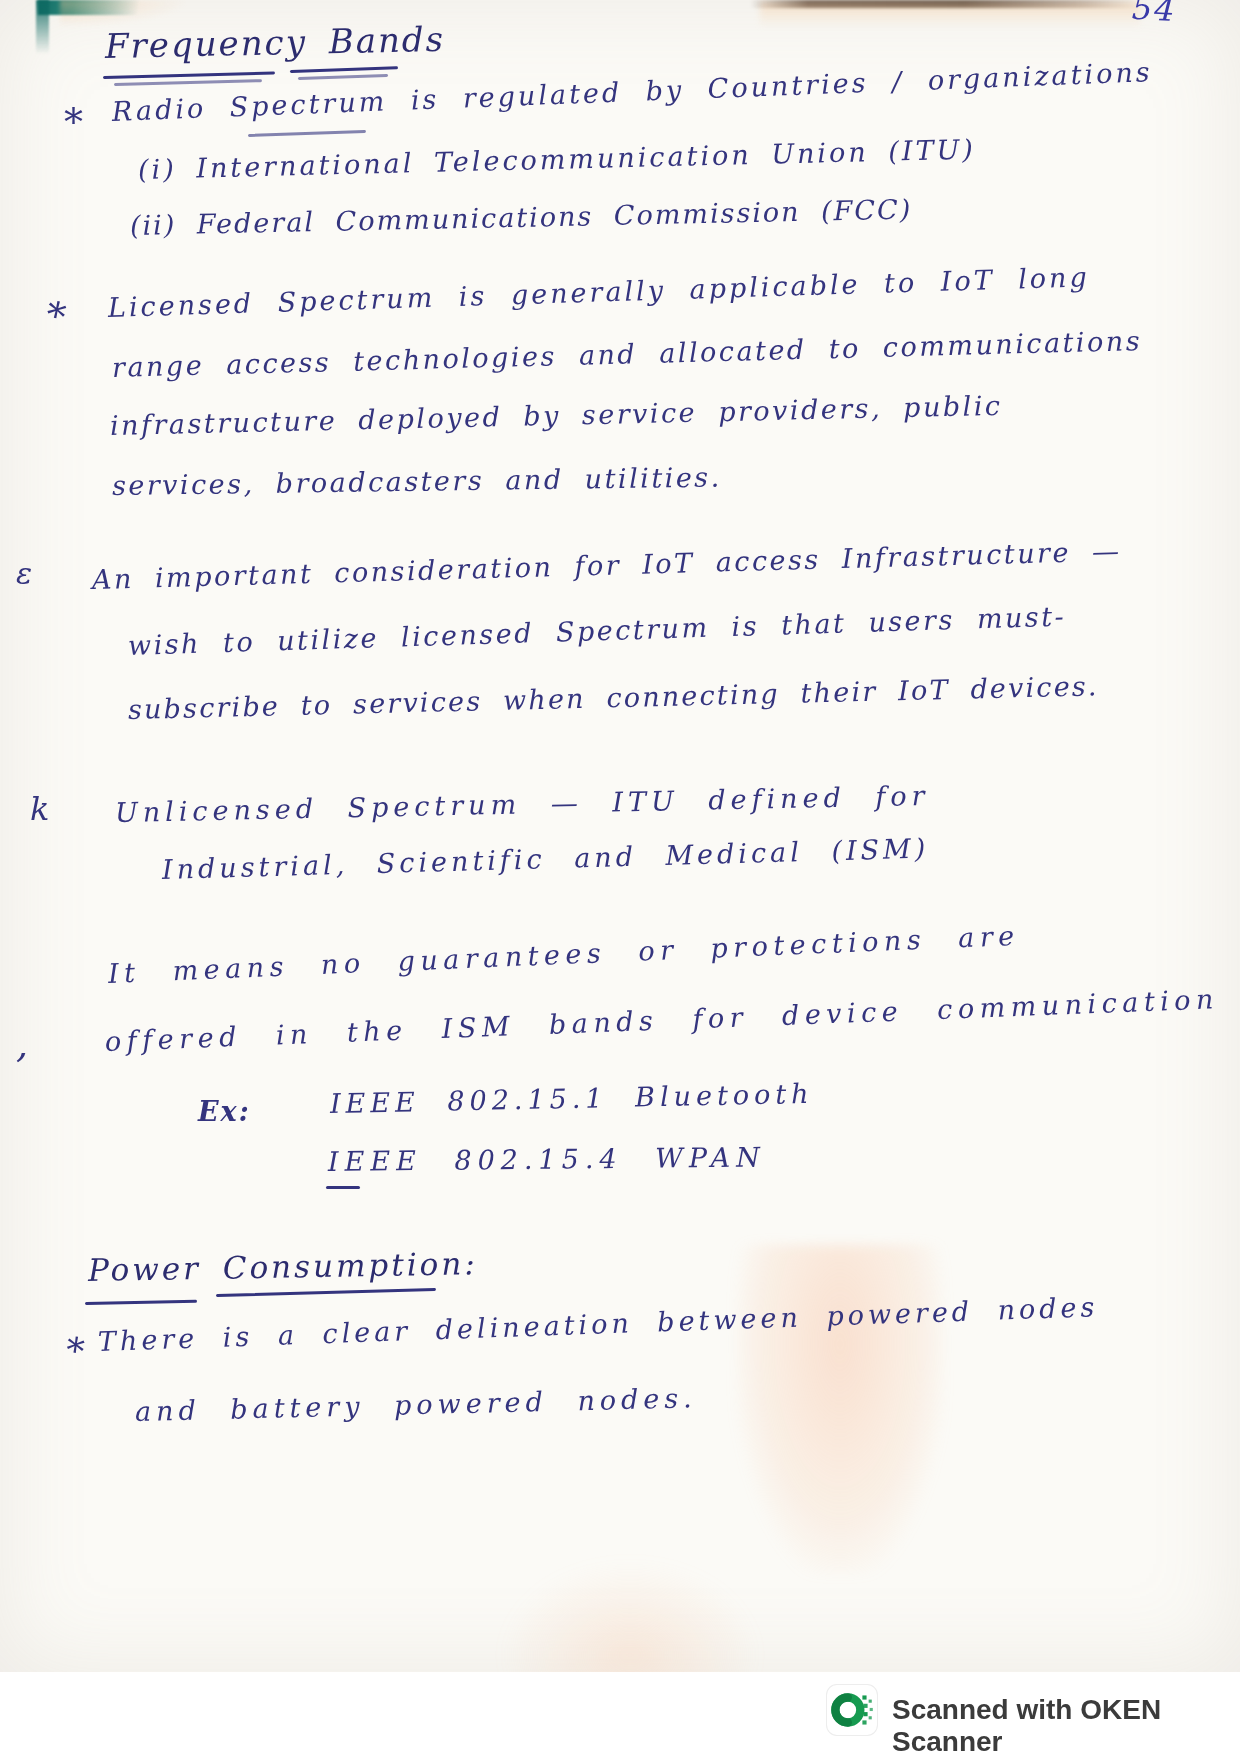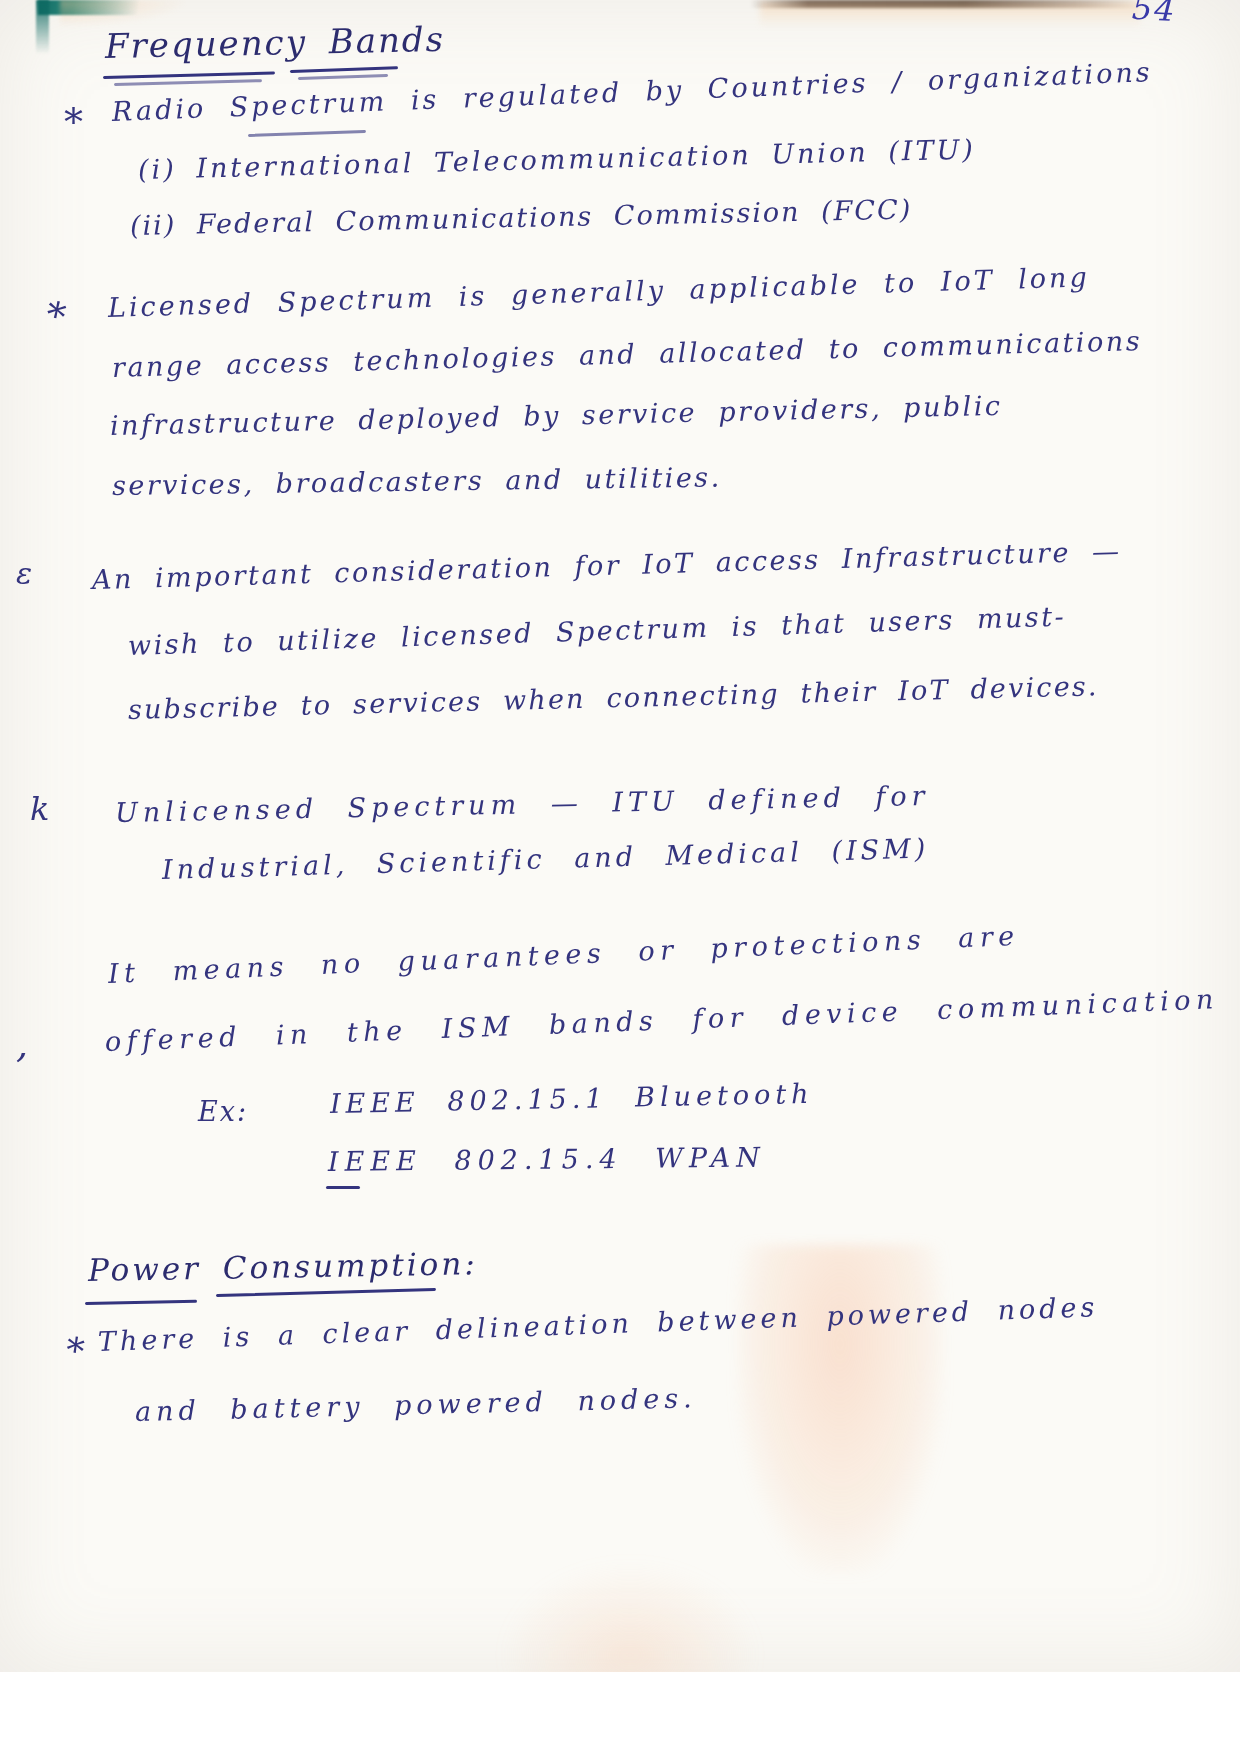--- a/index.html
+++ b/index.html
@@ -22,21 +22,21 @@
   .l5{left:112px;top:352px;letter-spacing:2.5px;word-spacing:11px;transform:rotate(-1.5deg);}
   .l6{left:110px;top:410px;letter-spacing:2.5px;word-spacing:10px;transform:rotate(-1.3deg);}
   .l7{left:112px;top:470px;letter-spacing:2.5px;word-spacing:10px;transform:rotate(-0.8deg);}
   .l8{left:92px;top:564px;letter-spacing:2.5px;word-spacing:10px;transform:rotate(-1.6deg);}
   .l9{left:128px;top:630px;letter-spacing:2.5px;word-spacing:11px;transform:rotate(-1.8deg);}
   .l10{left:128px;top:694px;letter-spacing:2.2px;word-spacing:10px;transform:rotate(-1.4deg);}
   .l11{left:115px;top:797px;letter-spacing:5px;word-spacing:16px;transform:rotate(-1.2deg);}
   .l12{left:162px;top:854px;letter-spacing:4px;word-spacing:16px;transform:rotate(-1.6deg);}
   .l13{left:108px;top:958px;letter-spacing:5.5px;word-spacing:18px;transform:rotate(-2.4deg);}
   .l14{left:105px;top:1026px;letter-spacing:5.5px;word-spacing:20px;transform:rotate(-2.2deg);}
-  .l15{left:198px;top:1096px;letter-spacing:2px;}
+  .l15{left:198px;top:1096px;letter-spacing:2px;font-weight:bold;}
   .l16{left:330px;top:1088px;letter-spacing:5px;word-spacing:14px;transform:rotate(-1.2deg);}
   .l17{left:328px;top:1146px;letter-spacing:6px;word-spacing:18px;transform:rotate(-0.6deg);}
   .l18{left:88px;top:1252px;font-size:31px;letter-spacing:3px;transform:rotate(-1deg);color:#2c2c6e;}
   .l19{left:98px;top:1326px;letter-spacing:4px;word-spacing:12px;transform:rotate(-2deg);}
   .l20{left:135px;top:1396px;letter-spacing:5px;word-spacing:16px;transform:rotate(-1.4deg);}
 
   .b0{left:64px;top:100px;font-size:38px;}
   .b1{left:46px;top:294px;font-size:38px;transform:rotate(12deg);}
   .b2{left:16px;top:556px;font-size:30px;}
   .b3{left:30px;top:790px;font-size:32px;}
@@ -132,13 +132,28 @@
 
     <div class="hl l18">Power Consumption:</div>
     <div class="ul u-power"></div>
     <div class="ul u-cons"></div>
 
     <div class="bm b5">*</div>
     <div class="hl l19">There is a clear delineation between powered nodes</div>
     <div class="hl l20">and battery powered nodes.</div>
   </div>
 
+  <div class="footer">
+    <svg class="oken" viewBox="0 0 50 50">
+      <rect x="0.5" y="0.5" width="49" height="49" rx="10" fill="#ffffff" stroke="#ededed"></rect>
+      <circle cx="21" cy="25" r="12" fill="none" stroke="#169a50" stroke-width="8"></circle>
+      <path d="M21 13 a12 12 0 0 0 0 24" fill="none" stroke="#0e7a3e" stroke-width="8" stroke-linecap="round" opacity="0.8"></path>
+      <rect x="35" y="11" width="4" height="4" fill="#169a50"></rect>
+      <rect x="41" y="15" width="3" height="3" fill="#169a50" opacity="0.8"></rect>
+      <rect x="36" y="19" width="4" height="4" fill="#169a50" opacity="0.9"></rect>
+      <rect x="42" y="23" width="3" height="3" fill="#169a50" opacity="0.7"></rect>
+      <rect x="36" y="27" width="4" height="4" fill="#169a50"></rect>
+      <rect x="41" y="31" width="3" height="3" fill="#169a50" opacity="0.75"></rect>
+      <rect x="35" y="35" width="4" height="4" fill="#169a50" opacity="0.9"></rect>
+    </svg>
+    <span class="credit">Scanned with OKEN Scanner</span>
+  </div>
 </div>
 
 </body></html>

